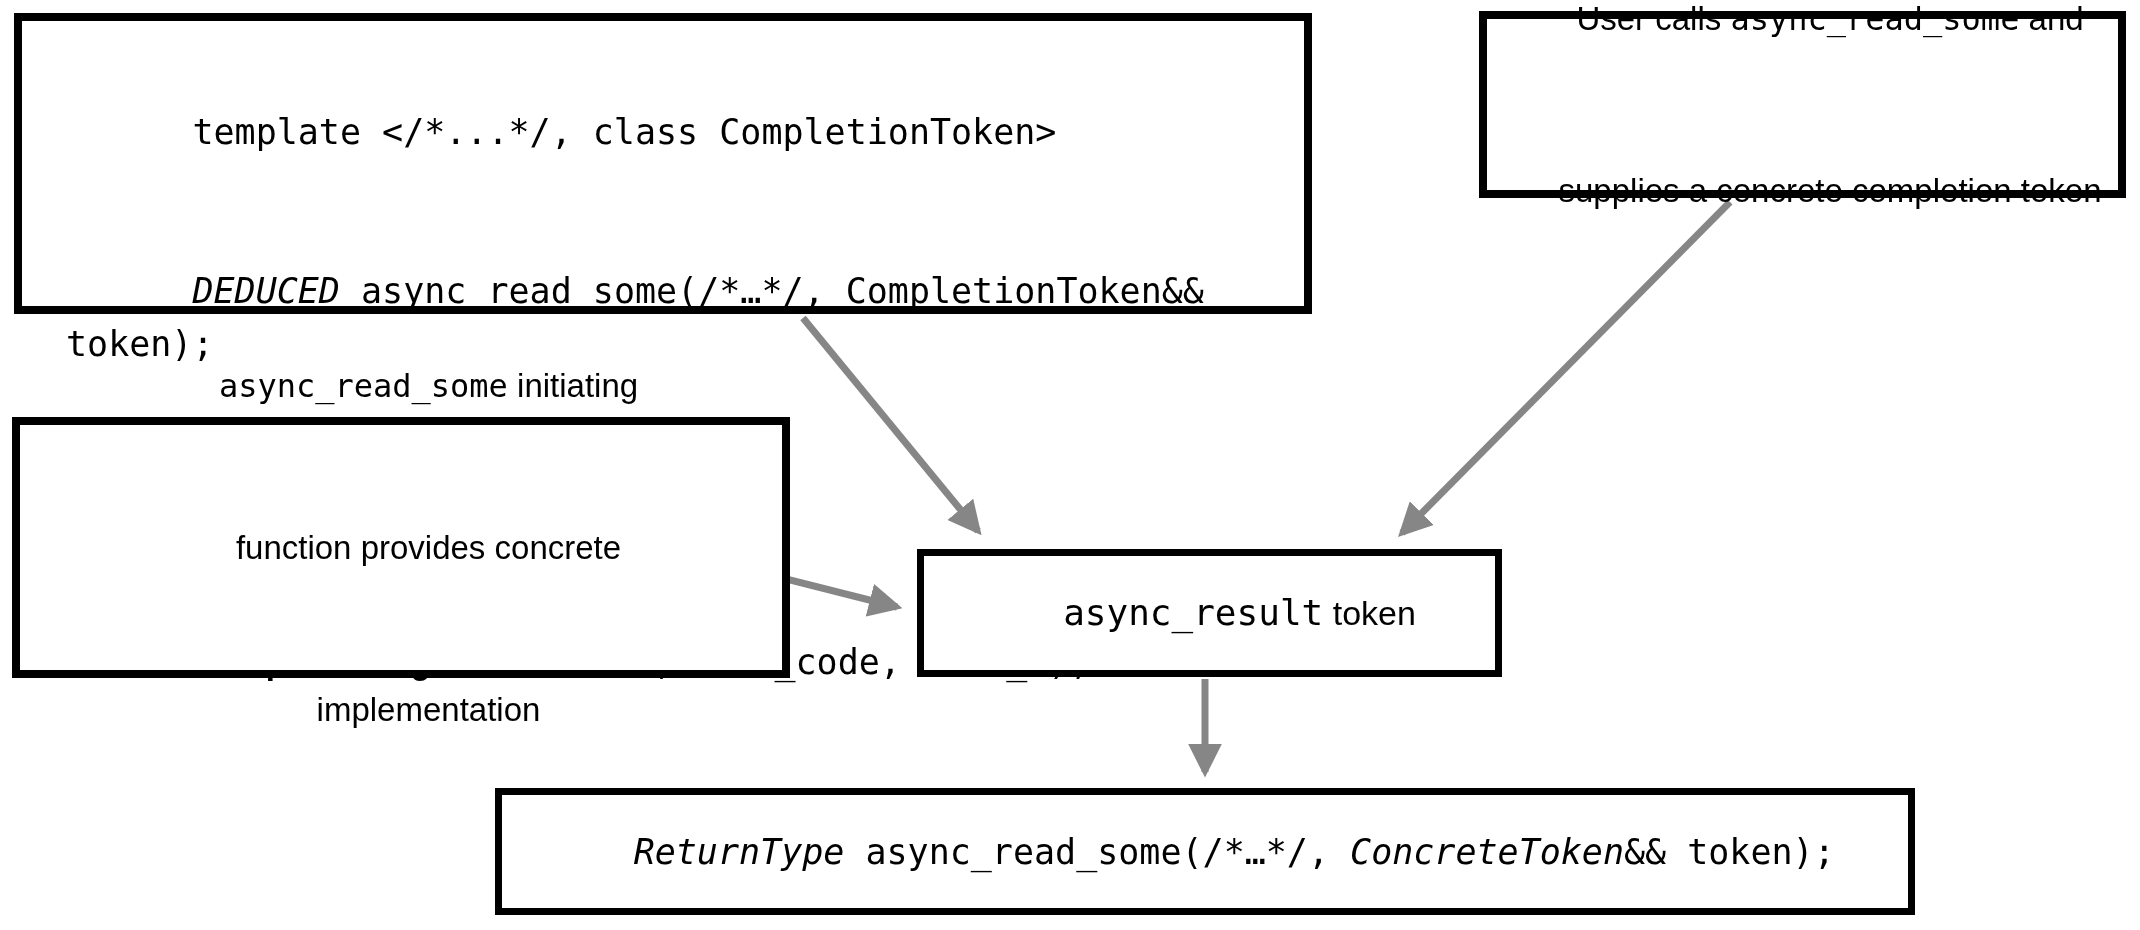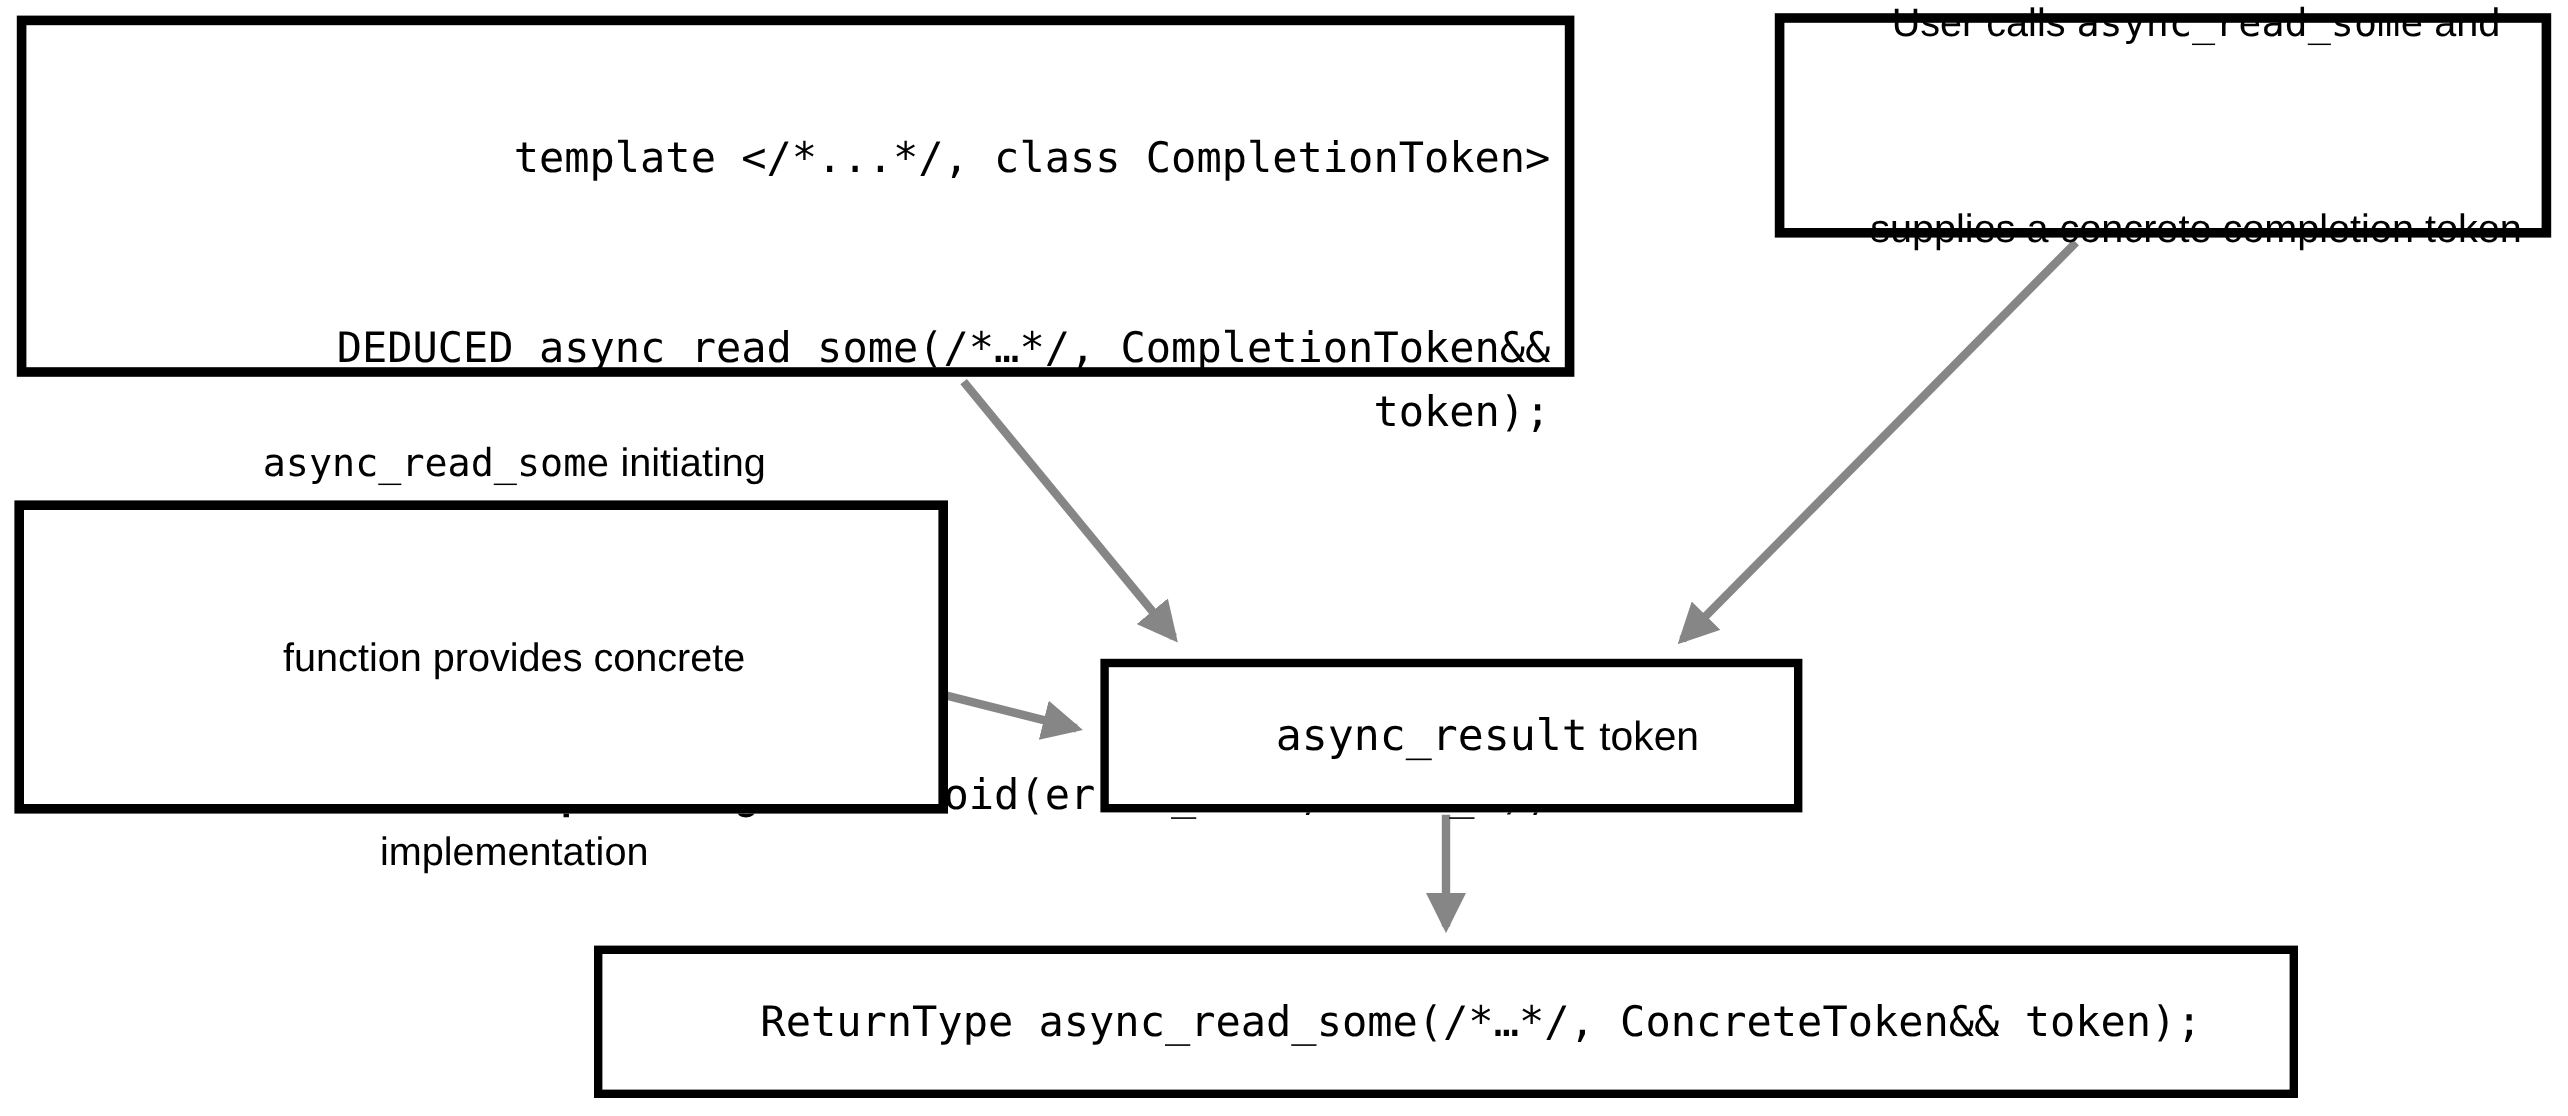--- a/index.html
+++ b/index.html
@@ -12,22 +12,22 @@
     overflow:hidden;
   }
   .arrows{position:absolute;left:0;top:0;width:2140px;height:930px;pointer-events:none;}
   .box{
     position:absolute;
     background:#ffffff;
     border:8px solid #000000;
     box-sizing:border-box;
   }
   .line{white-space:pre-wrap;}
-  .mono{font-family:"DejaVu Sans Mono","Liberation Mono",monospace;text-align:right;}
-  .mono-italic{font-family:"DejaVu Sans Mono","Liberation Mono",monospace;}
+  .mono{font-family:"DejaVu Sans Mono","Liberation Mono",monospace;}
+  .mono-italic{font-family:"DejaVu Sans Mono","Liberation Mono",monospace;font-style:italic;}
   .sans{font-family:Liberation Sans, sans-serif;}
   .sans-bold{font-family:"Liberation Sans",sans-serif;font-weight:bold;}
 
   
   .box-declaration{
     left:14px;top:13px;width:1298px;height:301px;
     padding:32px 12px 0 44px;
     font-size:35px;line-height:53px;
     text-align:left;
   }

